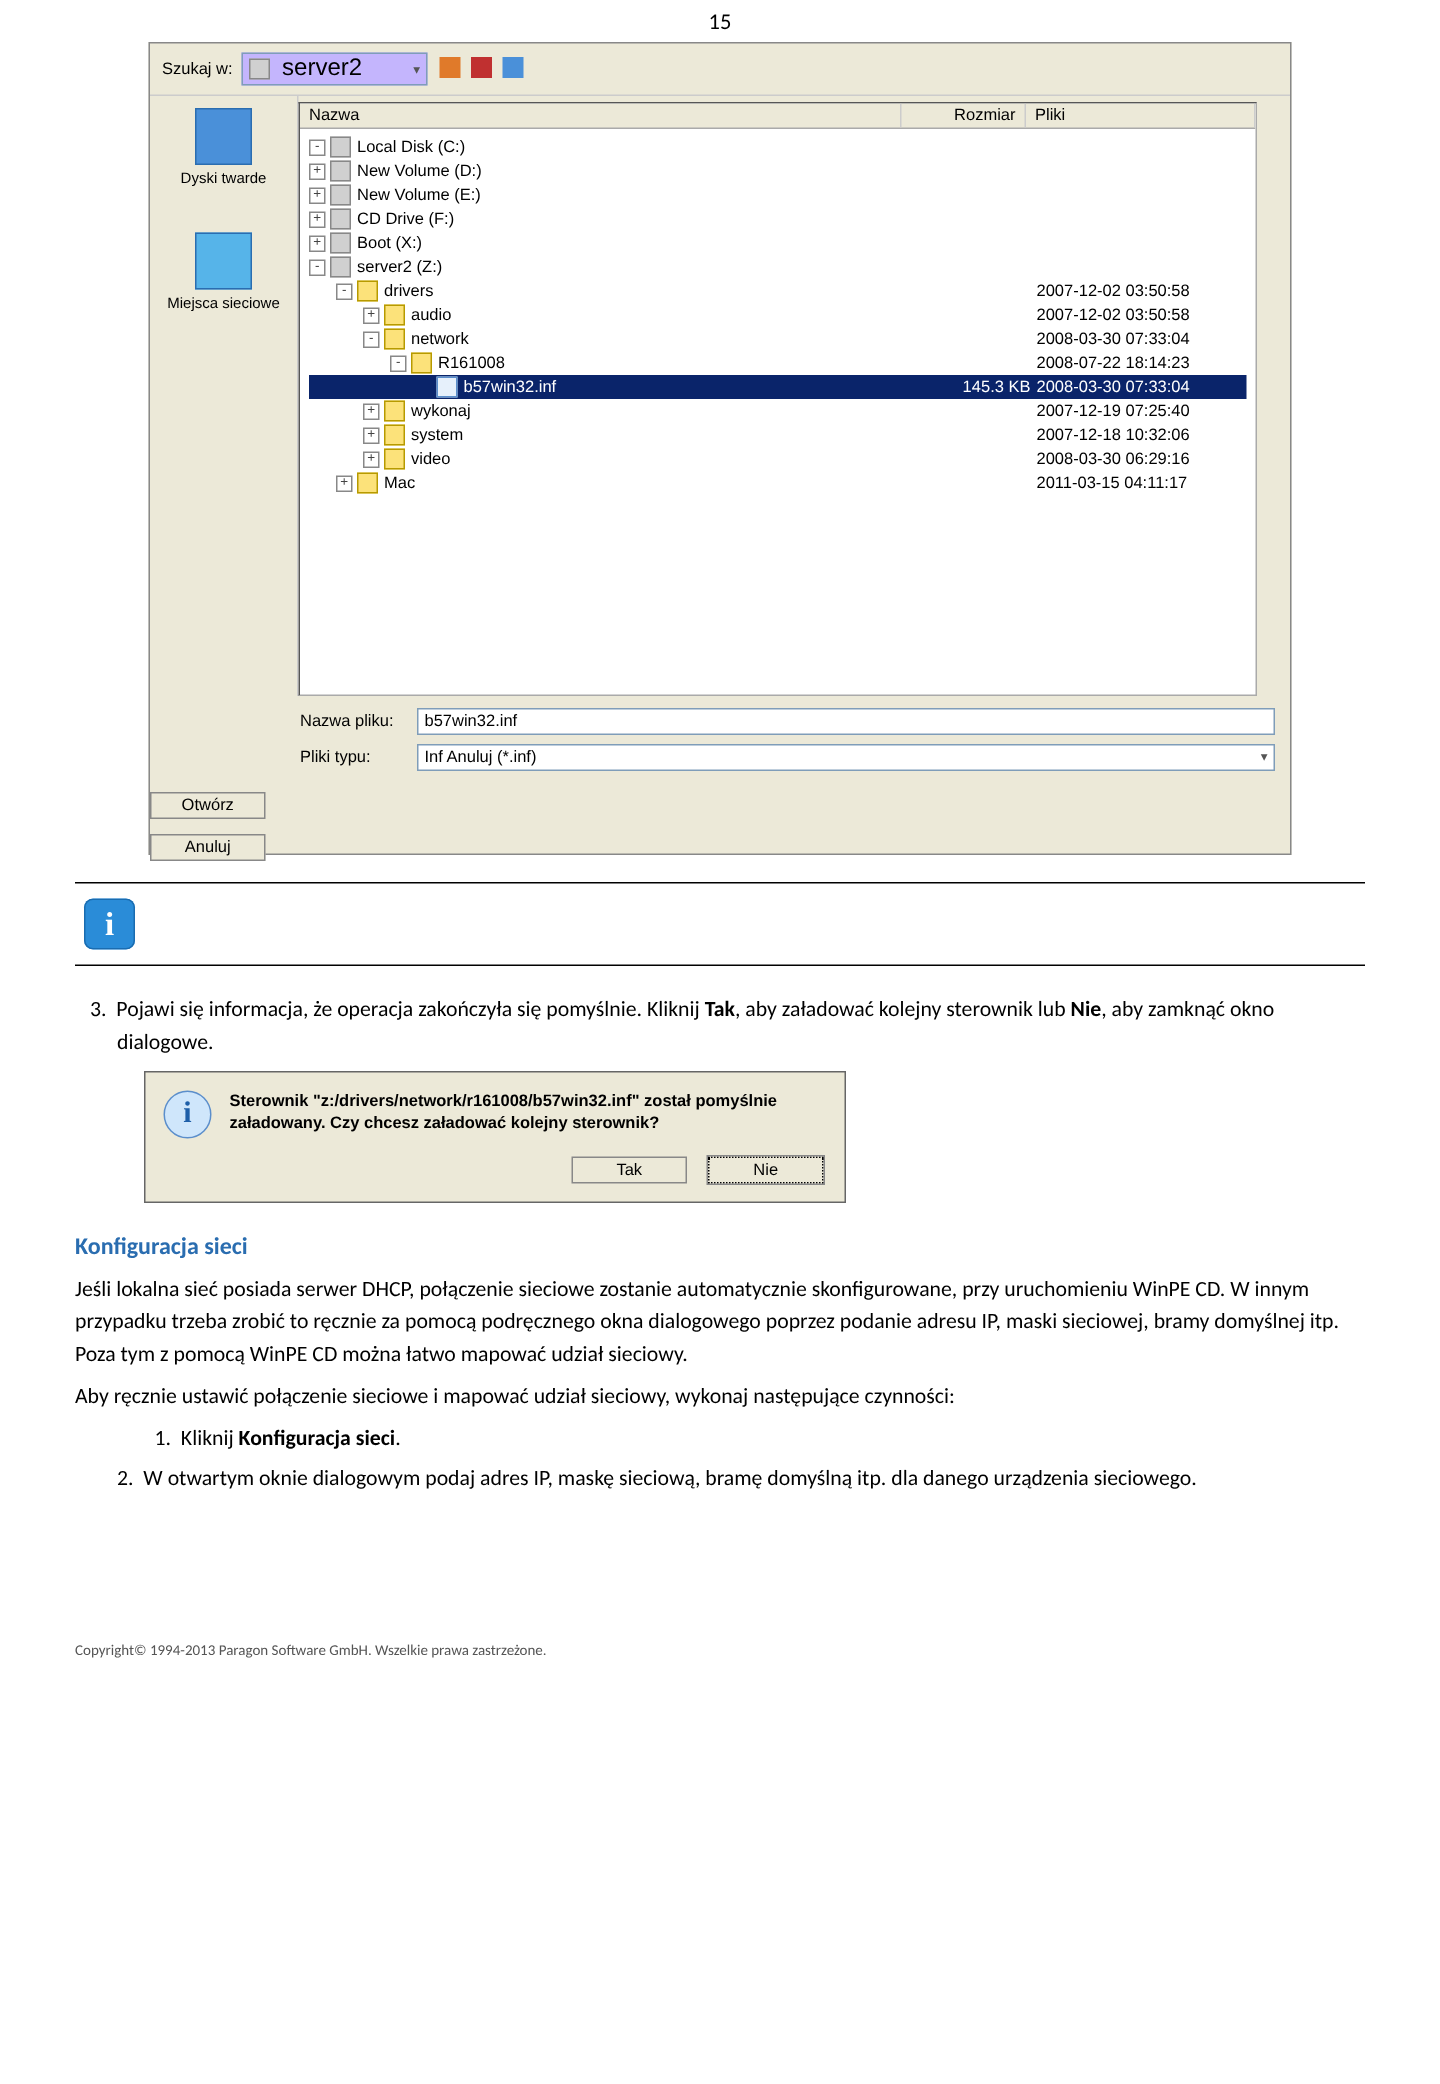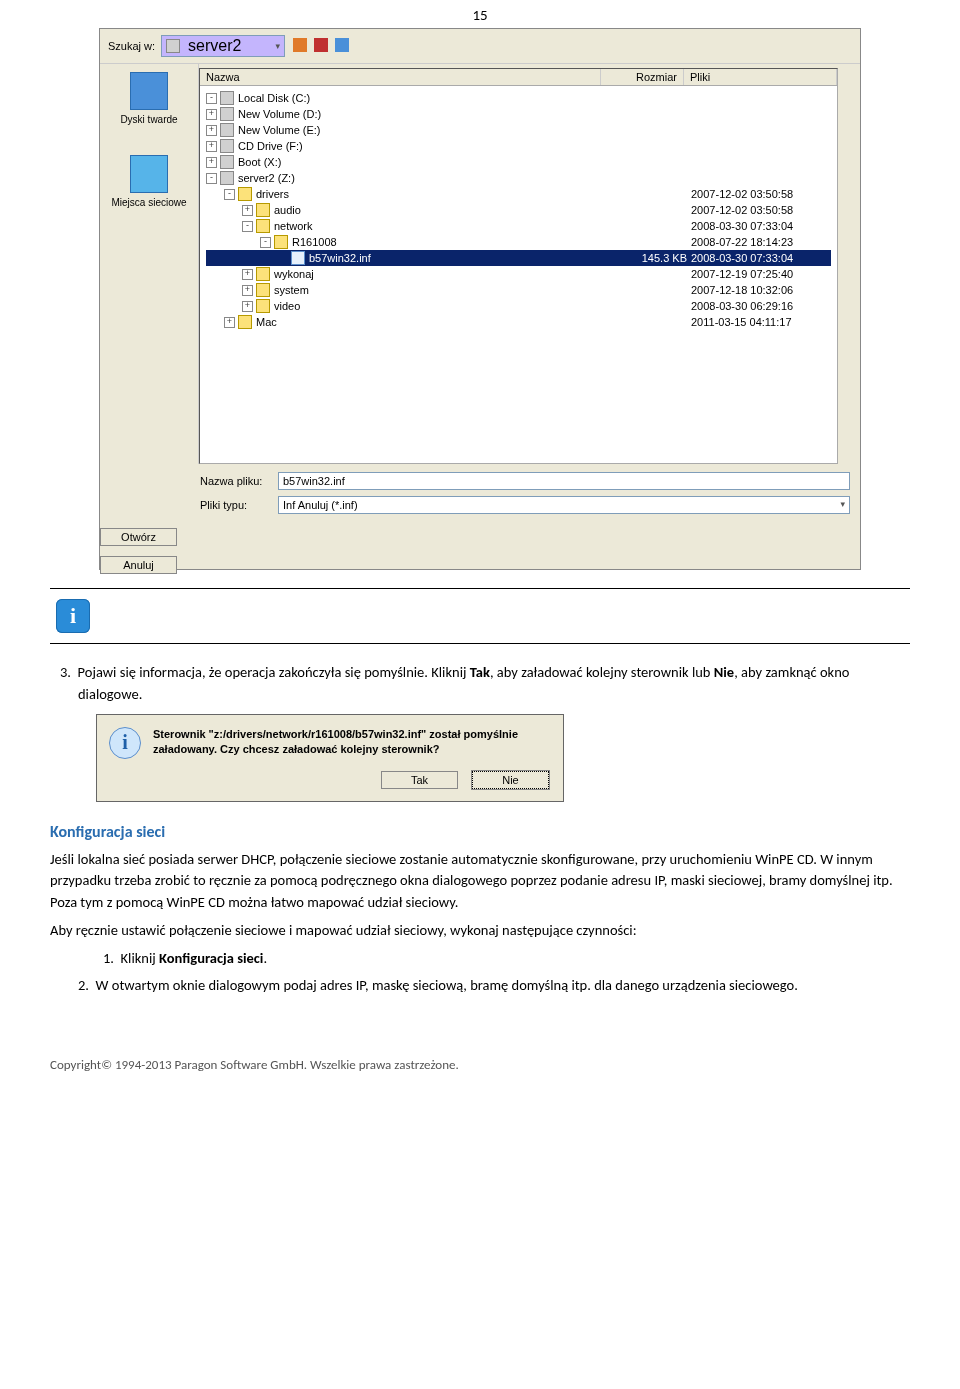--- a/index.html
+++ b/index.html
@@ -99,21 +99,21 @@
   .msgbox {
     width:466px;background:#ece9d8;border:1px solid #666;margin:8px 0 16px 46px;
     font-family:Tahoma,sans-serif;font-size:11px;
   }
   .msgbox-body{display:flex;padding:12px 12px 8px 12px;gap:12px;}
   .msg-icon{width:30px;height:30px;border-radius:50%;background:#cfe6fb;border:1px solid #5b8ecb;display:flex;align-items:center;justify-content:center;color:#1e5fa8;font-family:Georgia,serif;font-size:20px;font-weight:bold;flex-shrink:0;}
   .msgbox-text{font-weight:bold;line-height:1.4;}
   .msgbox-buttons{display:flex;justify-content:flex-end;gap:14px;padding:4px 14px 12px 0;}
   .msgbox-buttons .win-button.default{border:1px dotted #000;outline:1px solid #888;}
 
-  .footer{font-size:13px;color:#555;margin-top:60px;border-top:none;}
+  .footer{font-size:10px;color:#555;margin-top:96px;border-top:none;}
 </style>
 </head>
 <body>
 
 <div class="page">
   <div class="page-number">15</div>
 
   <div class="screenshot-placeholder">
     <div class="fd-toolbar">
       <span class="lbl">Szukaj w:</span>

